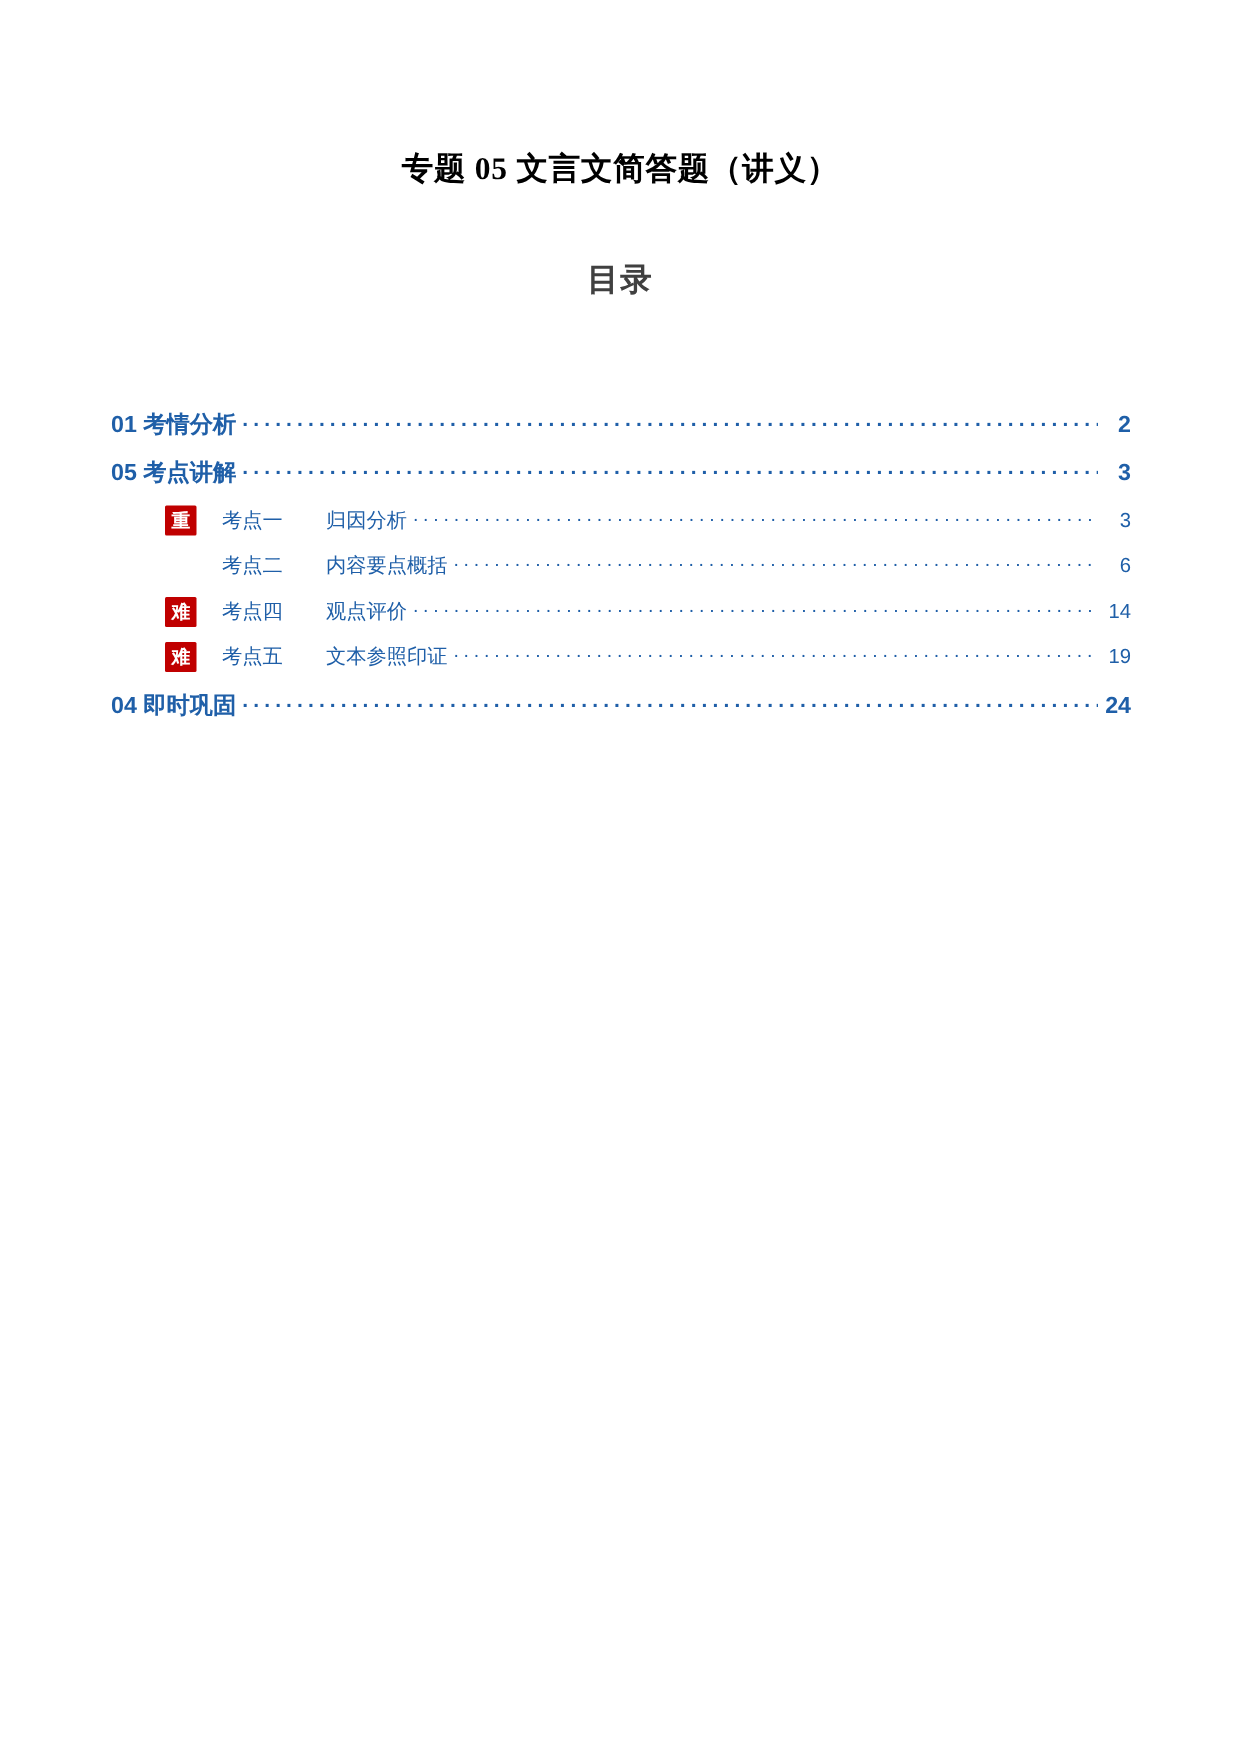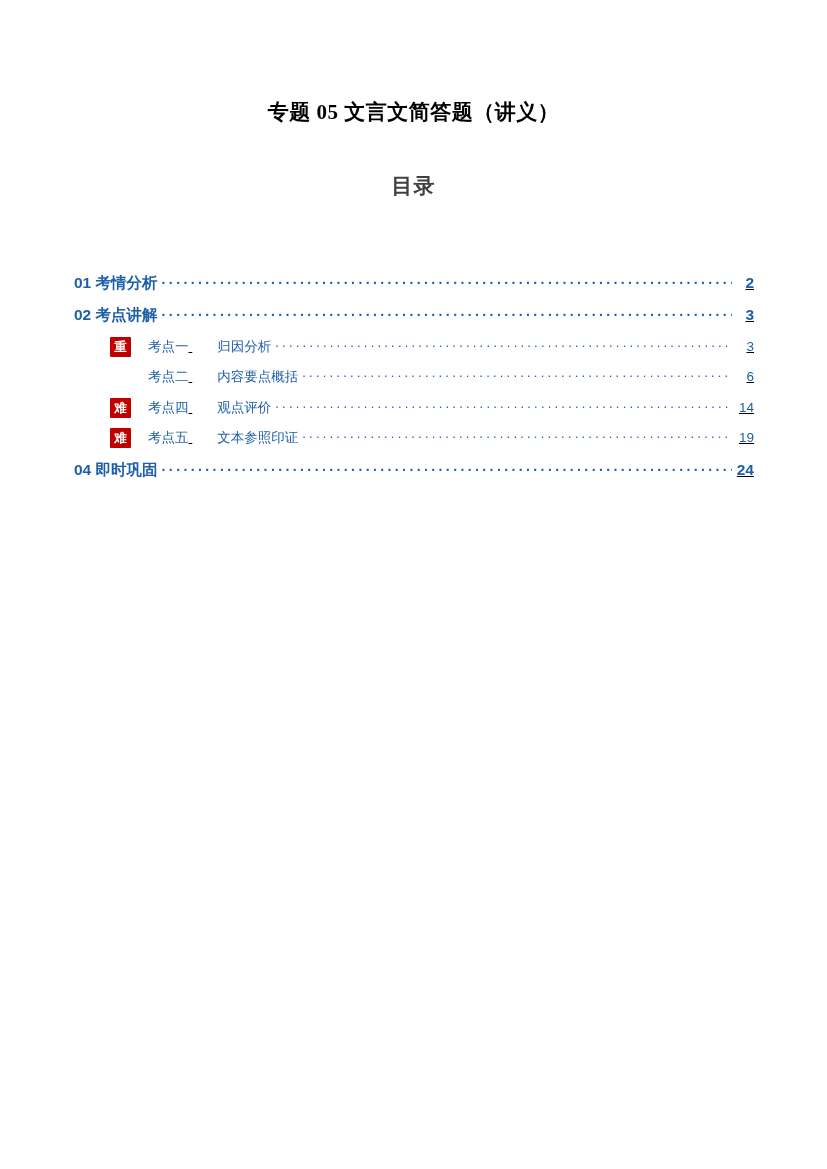--- a/index.html
+++ b/index.html
@@ -45,21 +45,20 @@
     font-weight: bold;
     color: #404040;
     font-family: "Liberation Sans", sans-serif;
     letter-spacing: 1px;
   }
   .toc {
     position: absolute;
     left: 74px;
     top: 272px;
     width: 680px;
-    text-decoration: underline;
   }
   .toc-row {
     display: flex;
     align-items: baseline;
     width: 100%;
     margin-bottom: 9px;
     white-space: nowrap;
   }
   .toc-row.level1 {
     font-size: 15.5px;
@@ -142,21 +141,21 @@
     <div class="toc-row level1">
       <span class="label-wrap">
         <span class="label">01 考情分析</span>
       </span>
       <span class="leader"></span>
       <span class="pageno">2</span>
     </div>
 
     <div class="toc-row level1">
       <span class="label-wrap">
-        <span class="label">02 考点讲解</span>
+        <span class="label">05 考点讲解</span>
       </span>
       <span class="leader"></span>
       <span class="pageno">3</span>
     </div>
 
     <div class="toc-row level2">
       <span class="label-wrap">
         <span class="badge">重</span>
         <span class="label">考点一</span>
         <span class="sub-label">归因分析</span>

